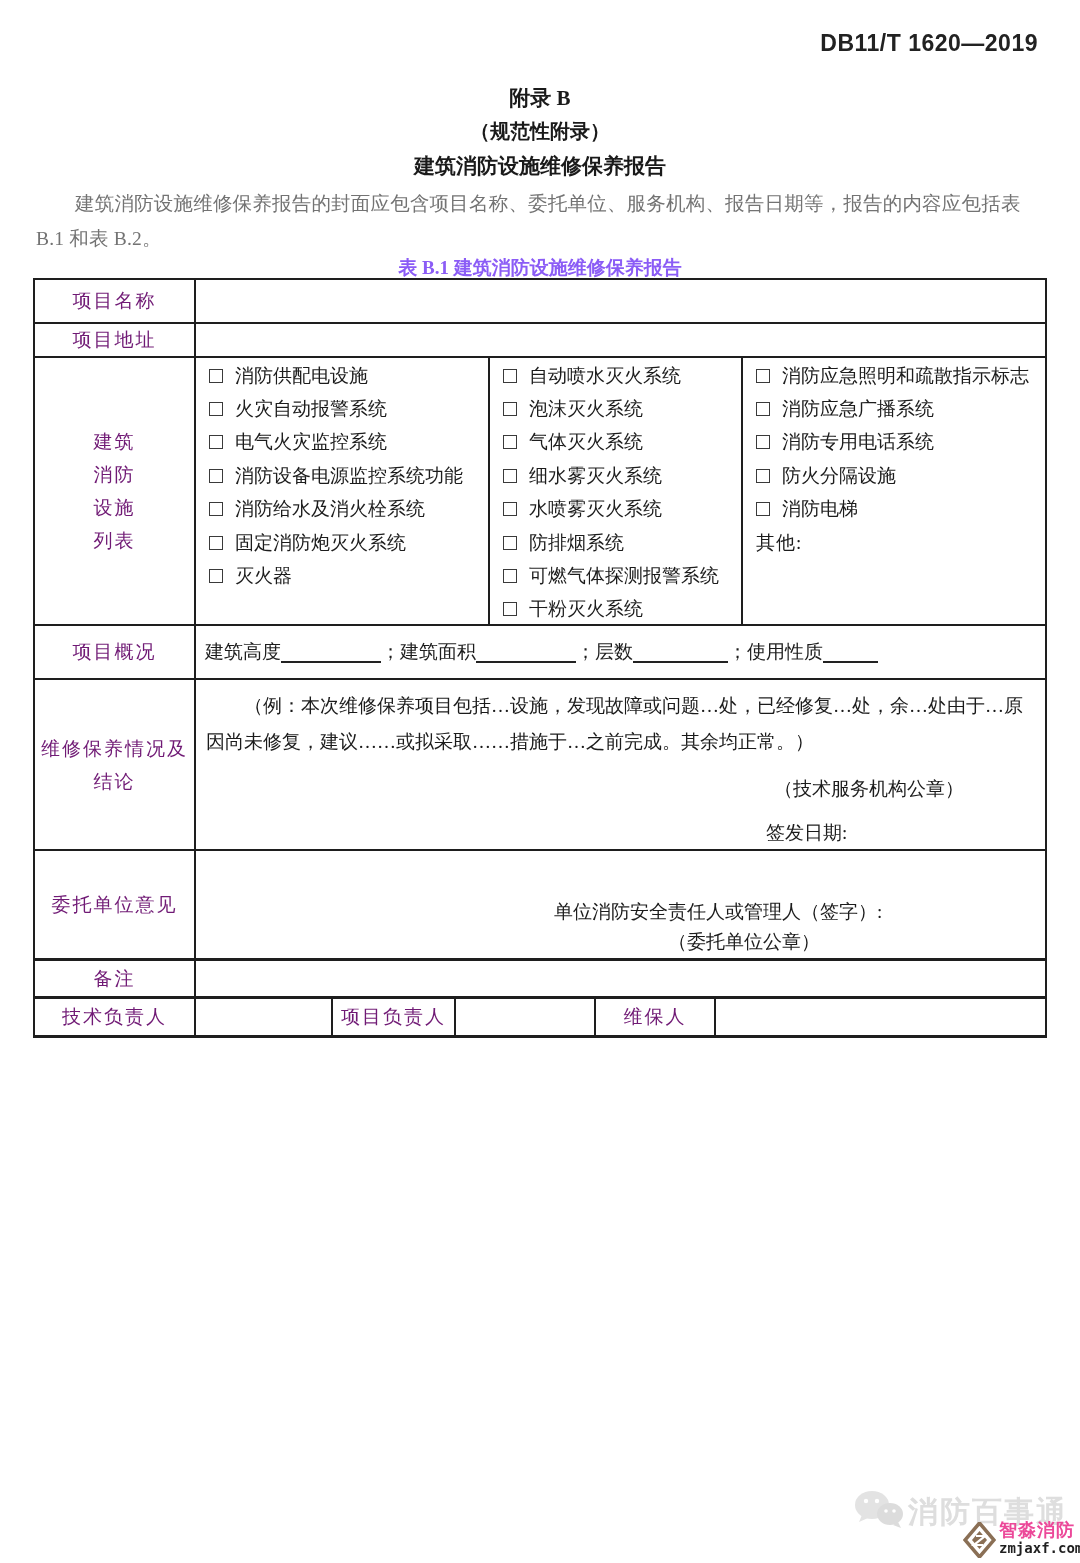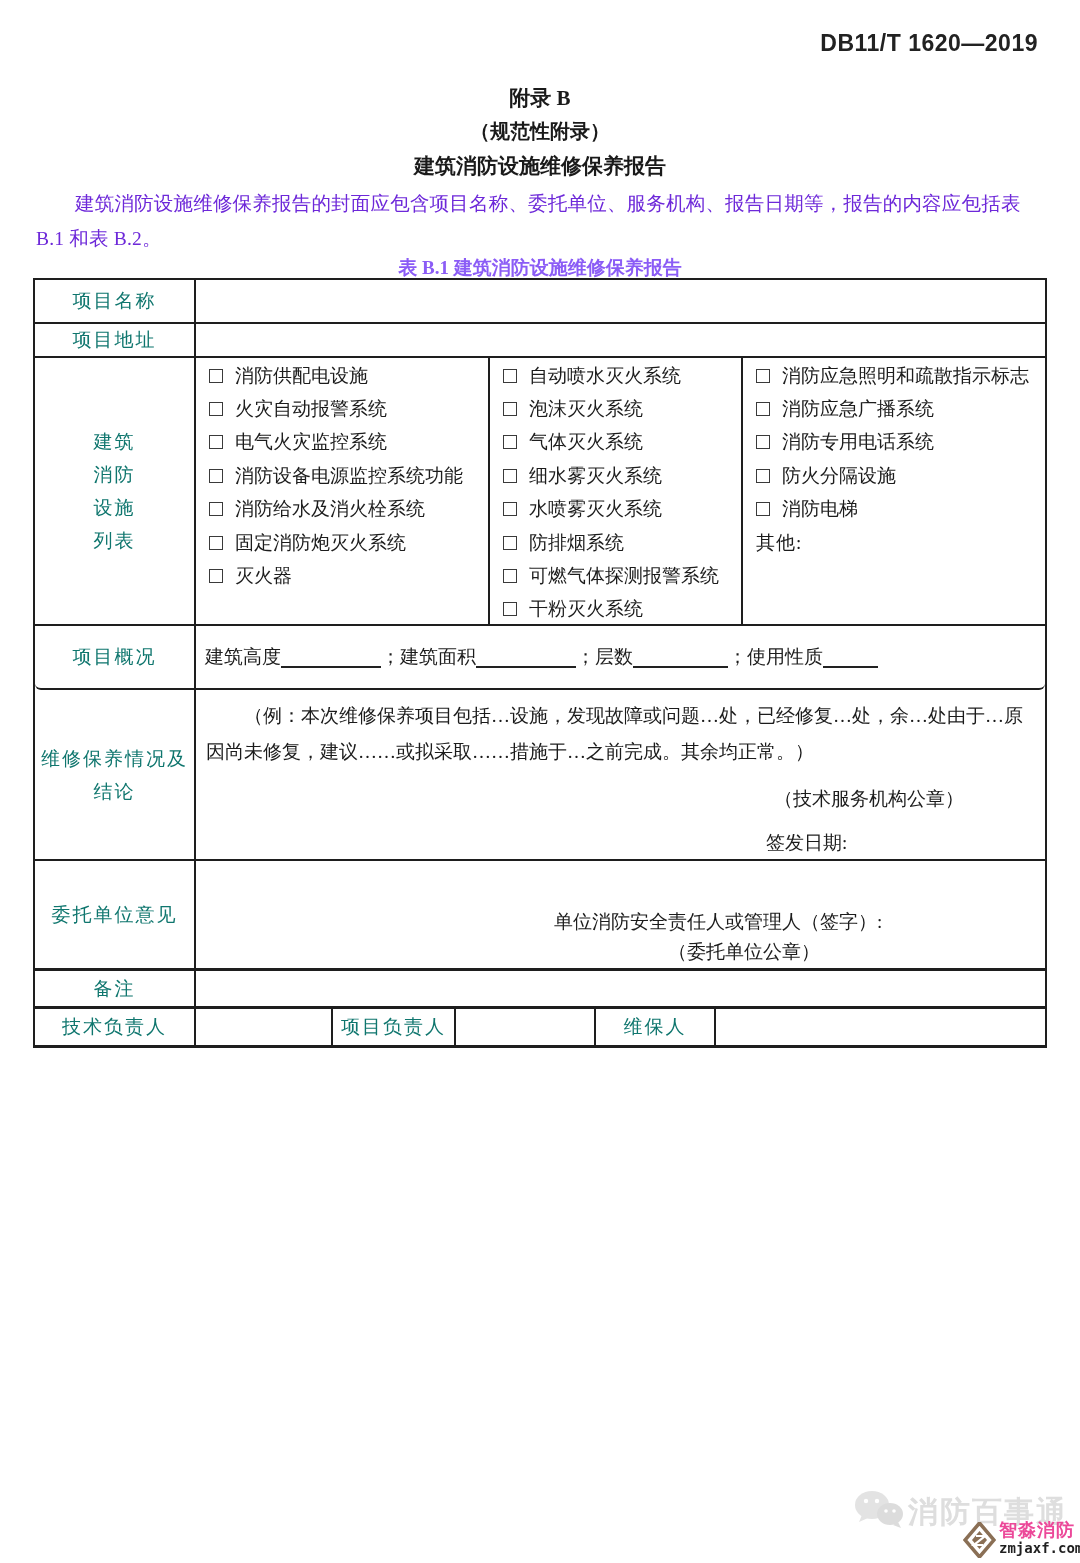--- a/index.html
+++ b/index.html
@@ -13,46 +13,46 @@
     position:absolute; top:30px; right:42px;
     font-family:"Liberation Sans","DejaVu Sans",sans-serif;
     font-weight:bold; font-size:23px; letter-spacing:0.5px; color:#222;
   }
   .ttl { position:absolute; left:0; width:100%; text-align:center; font-weight:bold; color:#1a1a1a; }
   .ttl-appendix { top:84px;  font-size:21px; }
   .ttl-sub      { top:118px; font-size:20px; }
   .ttl-head     { top:152px; font-size:21px; }
   .intro {
     position:absolute; left:36px; top:186px; width:1012px;
-    font-size:19.5px; line-height:35px; text-indent:2em; color:#6d28d9;
+    font-size:19.5px; line-height:35px; text-indent:2em; color:#737373;
     letter-spacing:0.2px;
   }
   .caption { position:absolute; top:255px; left:0; width:100%; text-align:center; font-weight:bold; font-size:19px; color:#8b5cf6; }
 
   
   .tbl {
     position:absolute; left:33px; top:278px; width:1014px;
     border:2px solid #1e1e1e; border-bottom-width:3px;
     font-size:19px;
   }
   .row { display:flex; border-bottom:2px solid #1e1e1e; }
   .row:last-child { border-bottom:none; }
   .row-thick { border-bottom-width:3px; }
   .cell { border-right:2px solid #1e1e1e; }
   .cell:last-child { border-right:none; }
   .lbl {
     display:flex; flex-direction:column; align-items:center; justify-content:center;
-    text-align:center; letter-spacing:2px; color:#0f766e; flex-shrink:0;
+    text-align:center; letter-spacing:2px; color:#701a75; flex-shrink:0;
   }
   .w-lbl  { width:161px; }
   .fill   { flex:1 1 auto; }
   .r1 { height:44px; }
   .r2 { height:34px; }
   .r3 { height:268px; }
-  .r4 { height:64px;border-radius:6px; }
+  .r4 { height:54px; }
   .r5 { height:171px; }
   .r6 { height:110px; }
   .r7 { height:38px; }
   .r8 { height:36px; }
   .fac-col { padding:1px 4px 15px 13px; }
   .w-fac1 { width:294px; } .w-fac2 { width:253px; }
   .fac-item { display:flex; align-items:center; height:33.4px; white-space:nowrap; }
   .cb {
     display:inline-block; width:14px; height:14px;
     border:1.5px solid #3a3a3a; margin-right:12px; flex-shrink:0; background:#fff;

